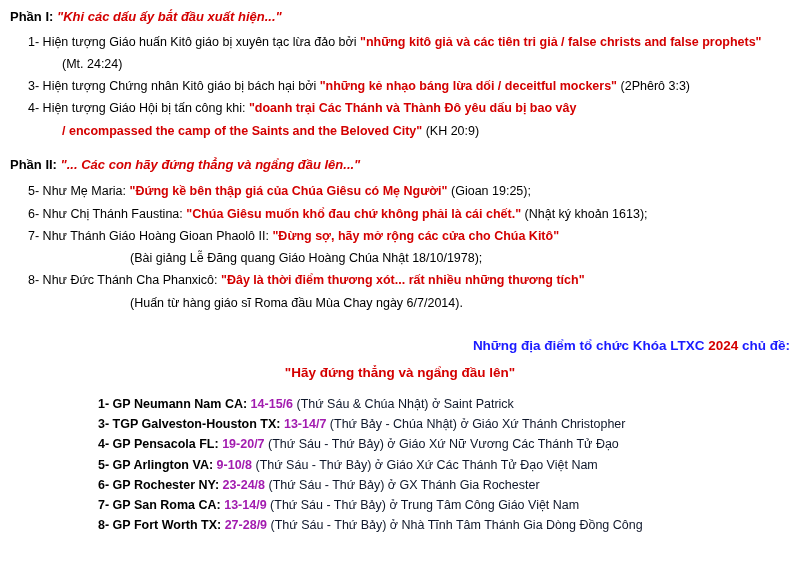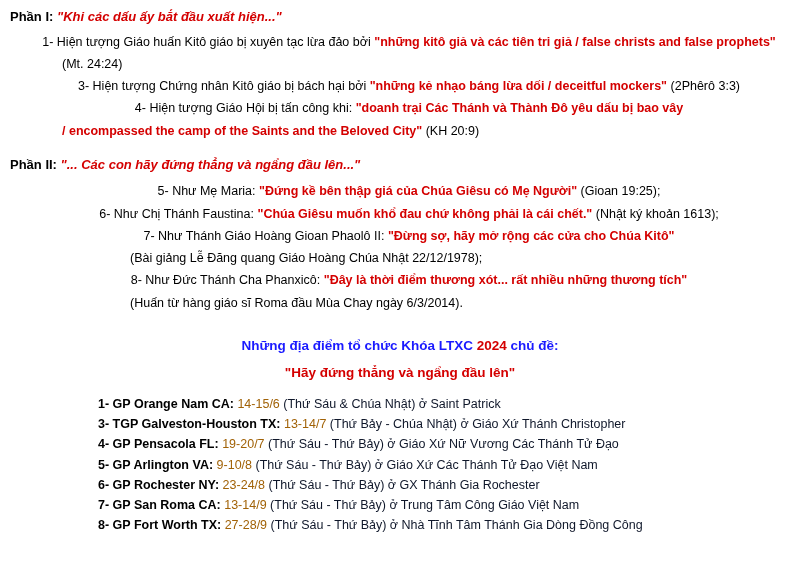--- a/index.html
+++ b/index.html
@@ -31,32 +31,32 @@
     margin: 2px 0 8px 0;
     line-height: 1.35;
   }
   .sec-title .q { color: #d40000; font-style: italic; }
 
   .line {
     margin: 0 0 5px 0;
     line-height: 1.38;
     font-size: 12.5px;
   }
-  .indent-1 { padding-left: 18px; text-align: center; }
+  .indent-1 { padding-left: 18px; }
   .indent-2 { padding-left: 52px; }
   .indent-3 { padding-left: 120px; }
 
   .block-ii { margin-top: 16px; }
   .after-ii { margin-top: 10px; }
 
   .head-blue {
     color: #1a1aff;
     font-weight: bold;
     font-size: 13.5px;
-    text-align: center;
+    text-align: right;
     margin: 26px 0 2px 0;
   }
   .head-blue .accent { color: #d40000; }
 
   .head-red {
     color: #d40000;
     font-weight: bold;
     font-size: 13.5px;
     text-align: center;
     margin: 12px 0 14px 0;
@@ -65,21 +65,21 @@
   .dio-list {
     margin: 0 0 0 0;
     padding-left: 88px;
   }
   .dio-row {
     line-height: 1.62;
     font-size: 12.5px;
     white-space: nowrap;
   }
   .dio-row .name { font-weight: bold; color: #000; }
-  .dio-row .dates { color: #a16207; font-weight: normal; }
+  .dio-row .dates { color: #a21caf; font-weight: bold; }
   .dio-row .rest { color: #0f172a; }
 </style>
 </head>
 <body>
 
 <div class="page">
 
   <div class="sec-title">
     <span>Phần I:</span>
     <span class="q">"Khi các dấu ấy bắt đầu xuất hiện..."</span>
@@ -124,41 +124,41 @@
     <span>6-</span>
     <span>Như Chị Thánh Faustina: </span><span class="red bold">"Chúa Giêsu muốn khổ đau chứ không phải là cái chết."</span>
     <span>(Nhật ký khoản 1613);</span>
   </div>
 
   <div class="line indent-1">
     <span>7-</span>
     <span>Như Thánh Giáo Hoàng Gioan Phaolô II: </span><span class="red bold">"Đừng sợ, hãy mở rộng các cửa cho Chúa Kitô"</span>
   </div>
   <div class="line indent-3">
-    <span>(Bài giảng Lễ Đăng quang Giáo Hoàng Chúa Nhật 22/12/1978);</span>
+    <span>(Bài giảng Lễ Đăng quang Giáo Hoàng Chúa Nhật 18/10/1978);</span>
   </div>
 
   <div class="line indent-1">
     <span>8-</span>
     <span>Như Đức Thánh Cha Phanxicô: </span><span class="red bold">"Đây là thời điểm thương xót... rất nhiều những thương tích"</span>
   </div>
   <div class="line indent-3">
-    <span>(Huấn từ hàng giáo sĩ Roma đầu Mùa Chay ngày 6/3/2014).</span>
+    <span>(Huấn từ hàng giáo sĩ Roma đầu Mùa Chay ngày 6/7/2014).</span>
   </div>
 
   <div class="head-blue">
     <span>Những địa điểm tổ chức Khóa LTXC </span><span class="accent">2024</span><span> chủ đề:</span>
   </div>
 
   <div class="head-red">"Hãy đứng thẳng và ngẩng đầu lên"</div>
 
   <div class="dio-list">
     <div class="dio-row">
       <span class="name">1-</span>
-      <span class="name">GP Orange Nam CA:</span>
+      <span class="name">GP Neumann Nam CA:</span>
       <span class="dates">14-15/6</span>
       <span class="rest">(Thứ Sáu &amp; Chúa Nhật) ở Saint Patrick</span>
     </div>
     <div class="dio-row">
       <span class="name">3-</span>
       <span class="name">TGP Galveston-Houston TX:</span>
       <span class="dates">13-14/7</span>
       <span class="rest">(Thứ Bảy - Chúa Nhật) ở Giáo Xứ Thánh Christopher</span>
     </div>
     <div class="dio-row">

